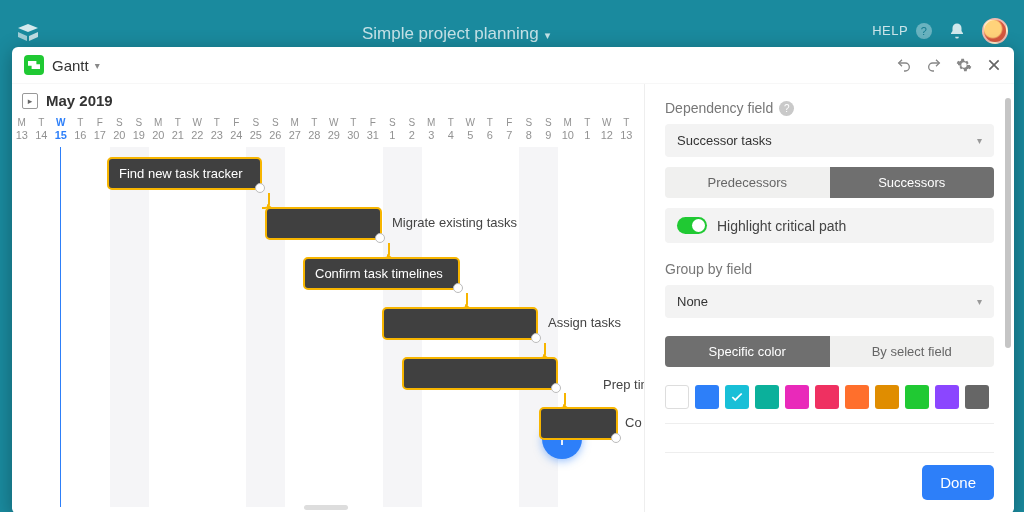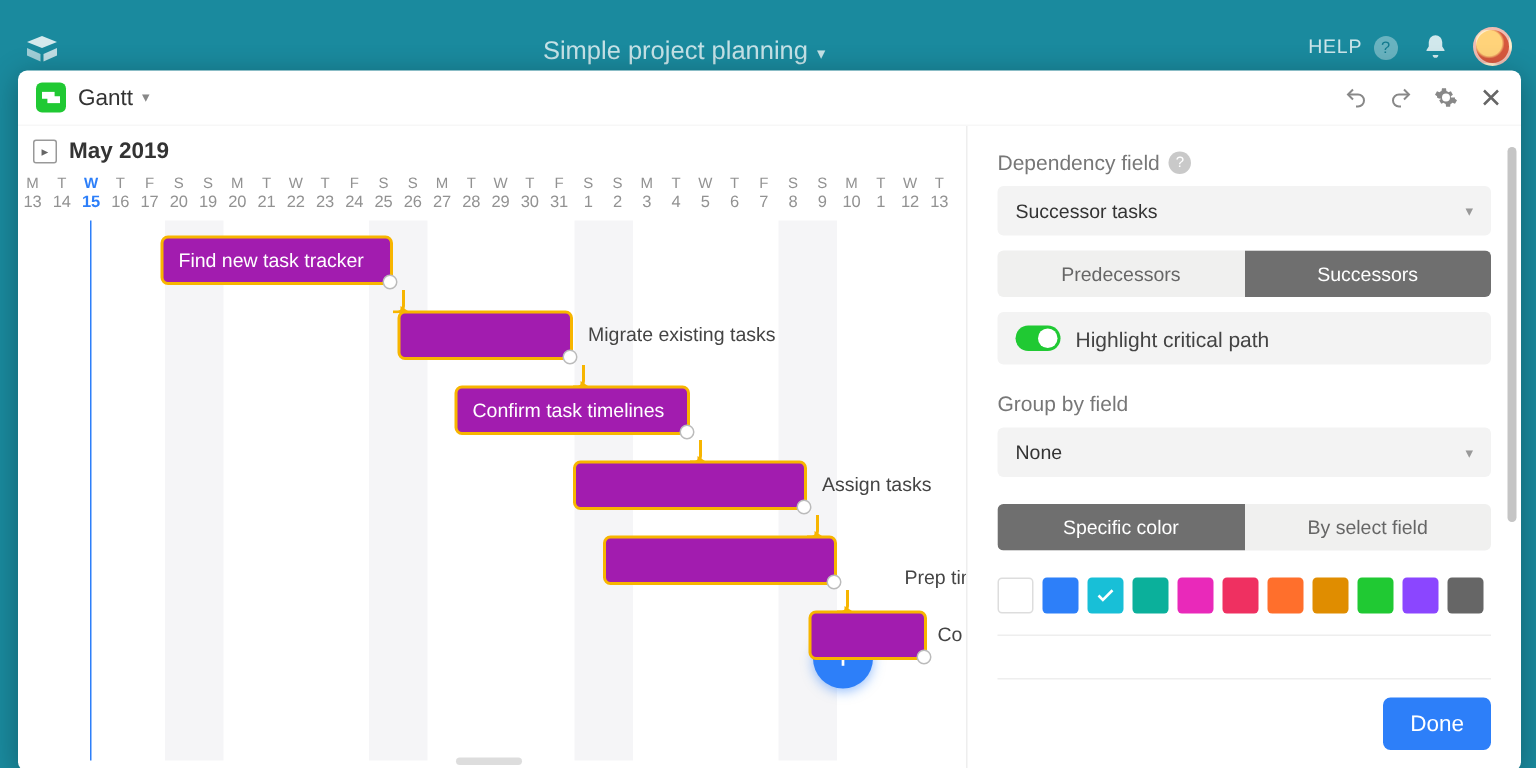--- a/index.html
+++ b/index.html
@@ -32,21 +32,21 @@
 .gh-item{cursor:pointer}
 .gh-nav{display:flex;gap:2px}
 .gh-nav span{width:22px;height:22px;display:flex;align-items:center;justify-content:center;color:#666;font-size:14px;cursor:pointer}
 .dayrow{display:flex;padding:0 0 2px 0;position:relative;height:30px}
 .daycol{width:19.5px;text-align:center;font-size:10px;color:#929292}
 .daycol .d{font-size:11px;margin-top:1px}
 .daycol.today{color:#2d7ff9;font-weight:700}
 .chart{position:relative;height:360px}
 .wkend{position:absolute;top:0;bottom:0;width:39px;background:#f5f5f7}
 .vline{position:absolute;top:0;bottom:0;left:48px;width:1px;background:#2d7ff9}
-.bar{position:absolute;height:33px;background:#a21caf;border:2px solid #f7b500;border-radius:5px;display:flex;align-items:center;padding:0 10px;color:#fff;font-size:13px;white-space:nowrap}
+.bar{position:absolute;height:33px;background:#404040;border:2px solid #f7b500;border-radius:5px;display:flex;align-items:center;padding:0 10px;color:#fff;font-size:13px;white-space:nowrap}
 .bar .handle{position:absolute;right:-5px;bottom:-5px;width:10px;height:10px;background:#fff;border:1px solid #bbb;border-radius:50%}
 .bar .conn{position:absolute;right:-10px;bottom:-21px;width:8px;height:16px;border-right:2px solid #f7b500;border-bottom:2px solid #f7b500;border-bottom-right-radius:5px}
 .bar .conn::after{content:"";position:absolute;bottom:-5px;right:-5px;width:0;height:0;border-left:6px solid #f7b500;border-top:4px solid transparent;border-bottom:4px solid transparent}
 .bar-label{position:absolute;font-size:13px;color:#444;white-space:nowrap}
 .fab{position:absolute;width:40px;height:40px;background:#2d7ff9;border-radius:50%;display:flex;align-items:center;justify-content:center;color:#fff;font-size:24px;box-shadow:0 2px 8px rgba(45,127,249,.5);cursor:pointer}
 .drag-handle{position:absolute;bottom:4px;left:292px;width:44px;height:5px;background:#ddd;border-radius:3px}
 .sidebar{width:370px;border-left:1px solid #eee;padding:16px 20px 14px;font-size:14px;color:#444;display:flex;flex-direction:column;position:relative}
 .sidebar h4{font-size:14px;font-weight:400;color:#777;margin:0 0 8px;display:flex;align-items:center;gap:6px}
 .q{width:15px;height:15px;border-radius:50%;background:#c9c9c9;color:#fff;display:inline-flex;align-items:center;justify-content:center;font-size:10px}
 .select{background:#f3f3f3;border-radius:4px;padding:9px 12px;display:flex;align-items:center;justify-content:space-between;color:#333;font-size:13px;margin-bottom:10px;cursor:pointer}

